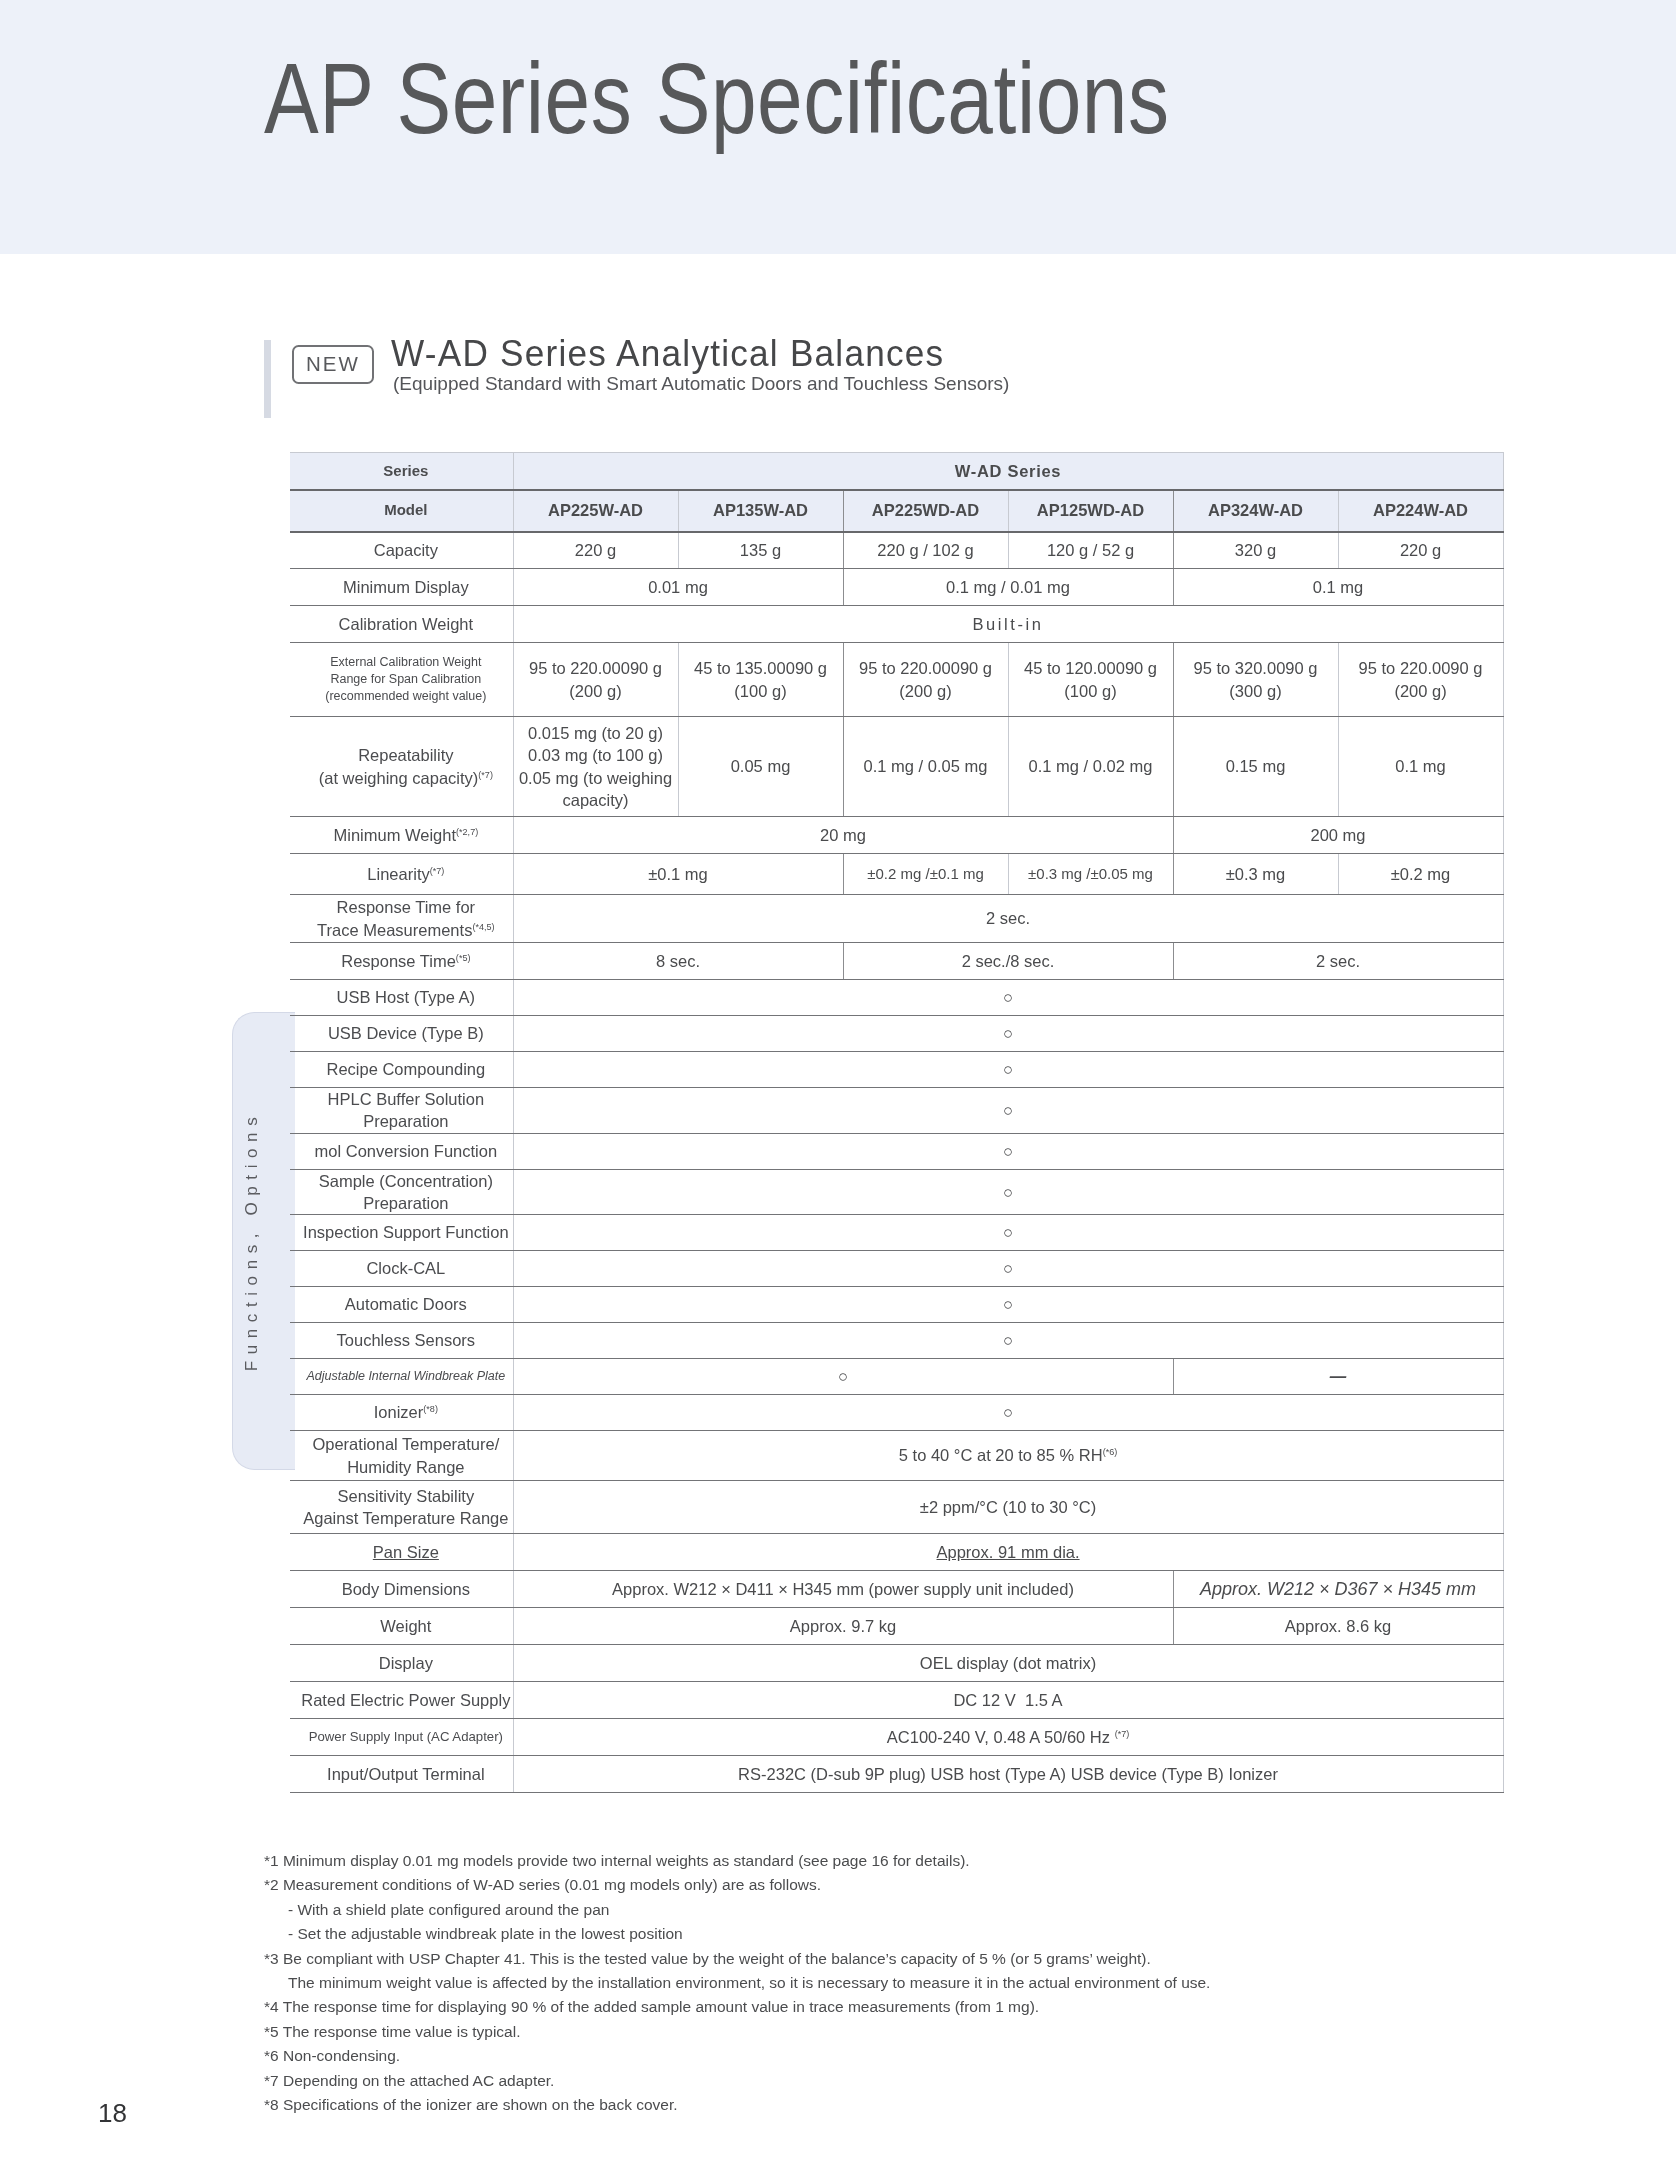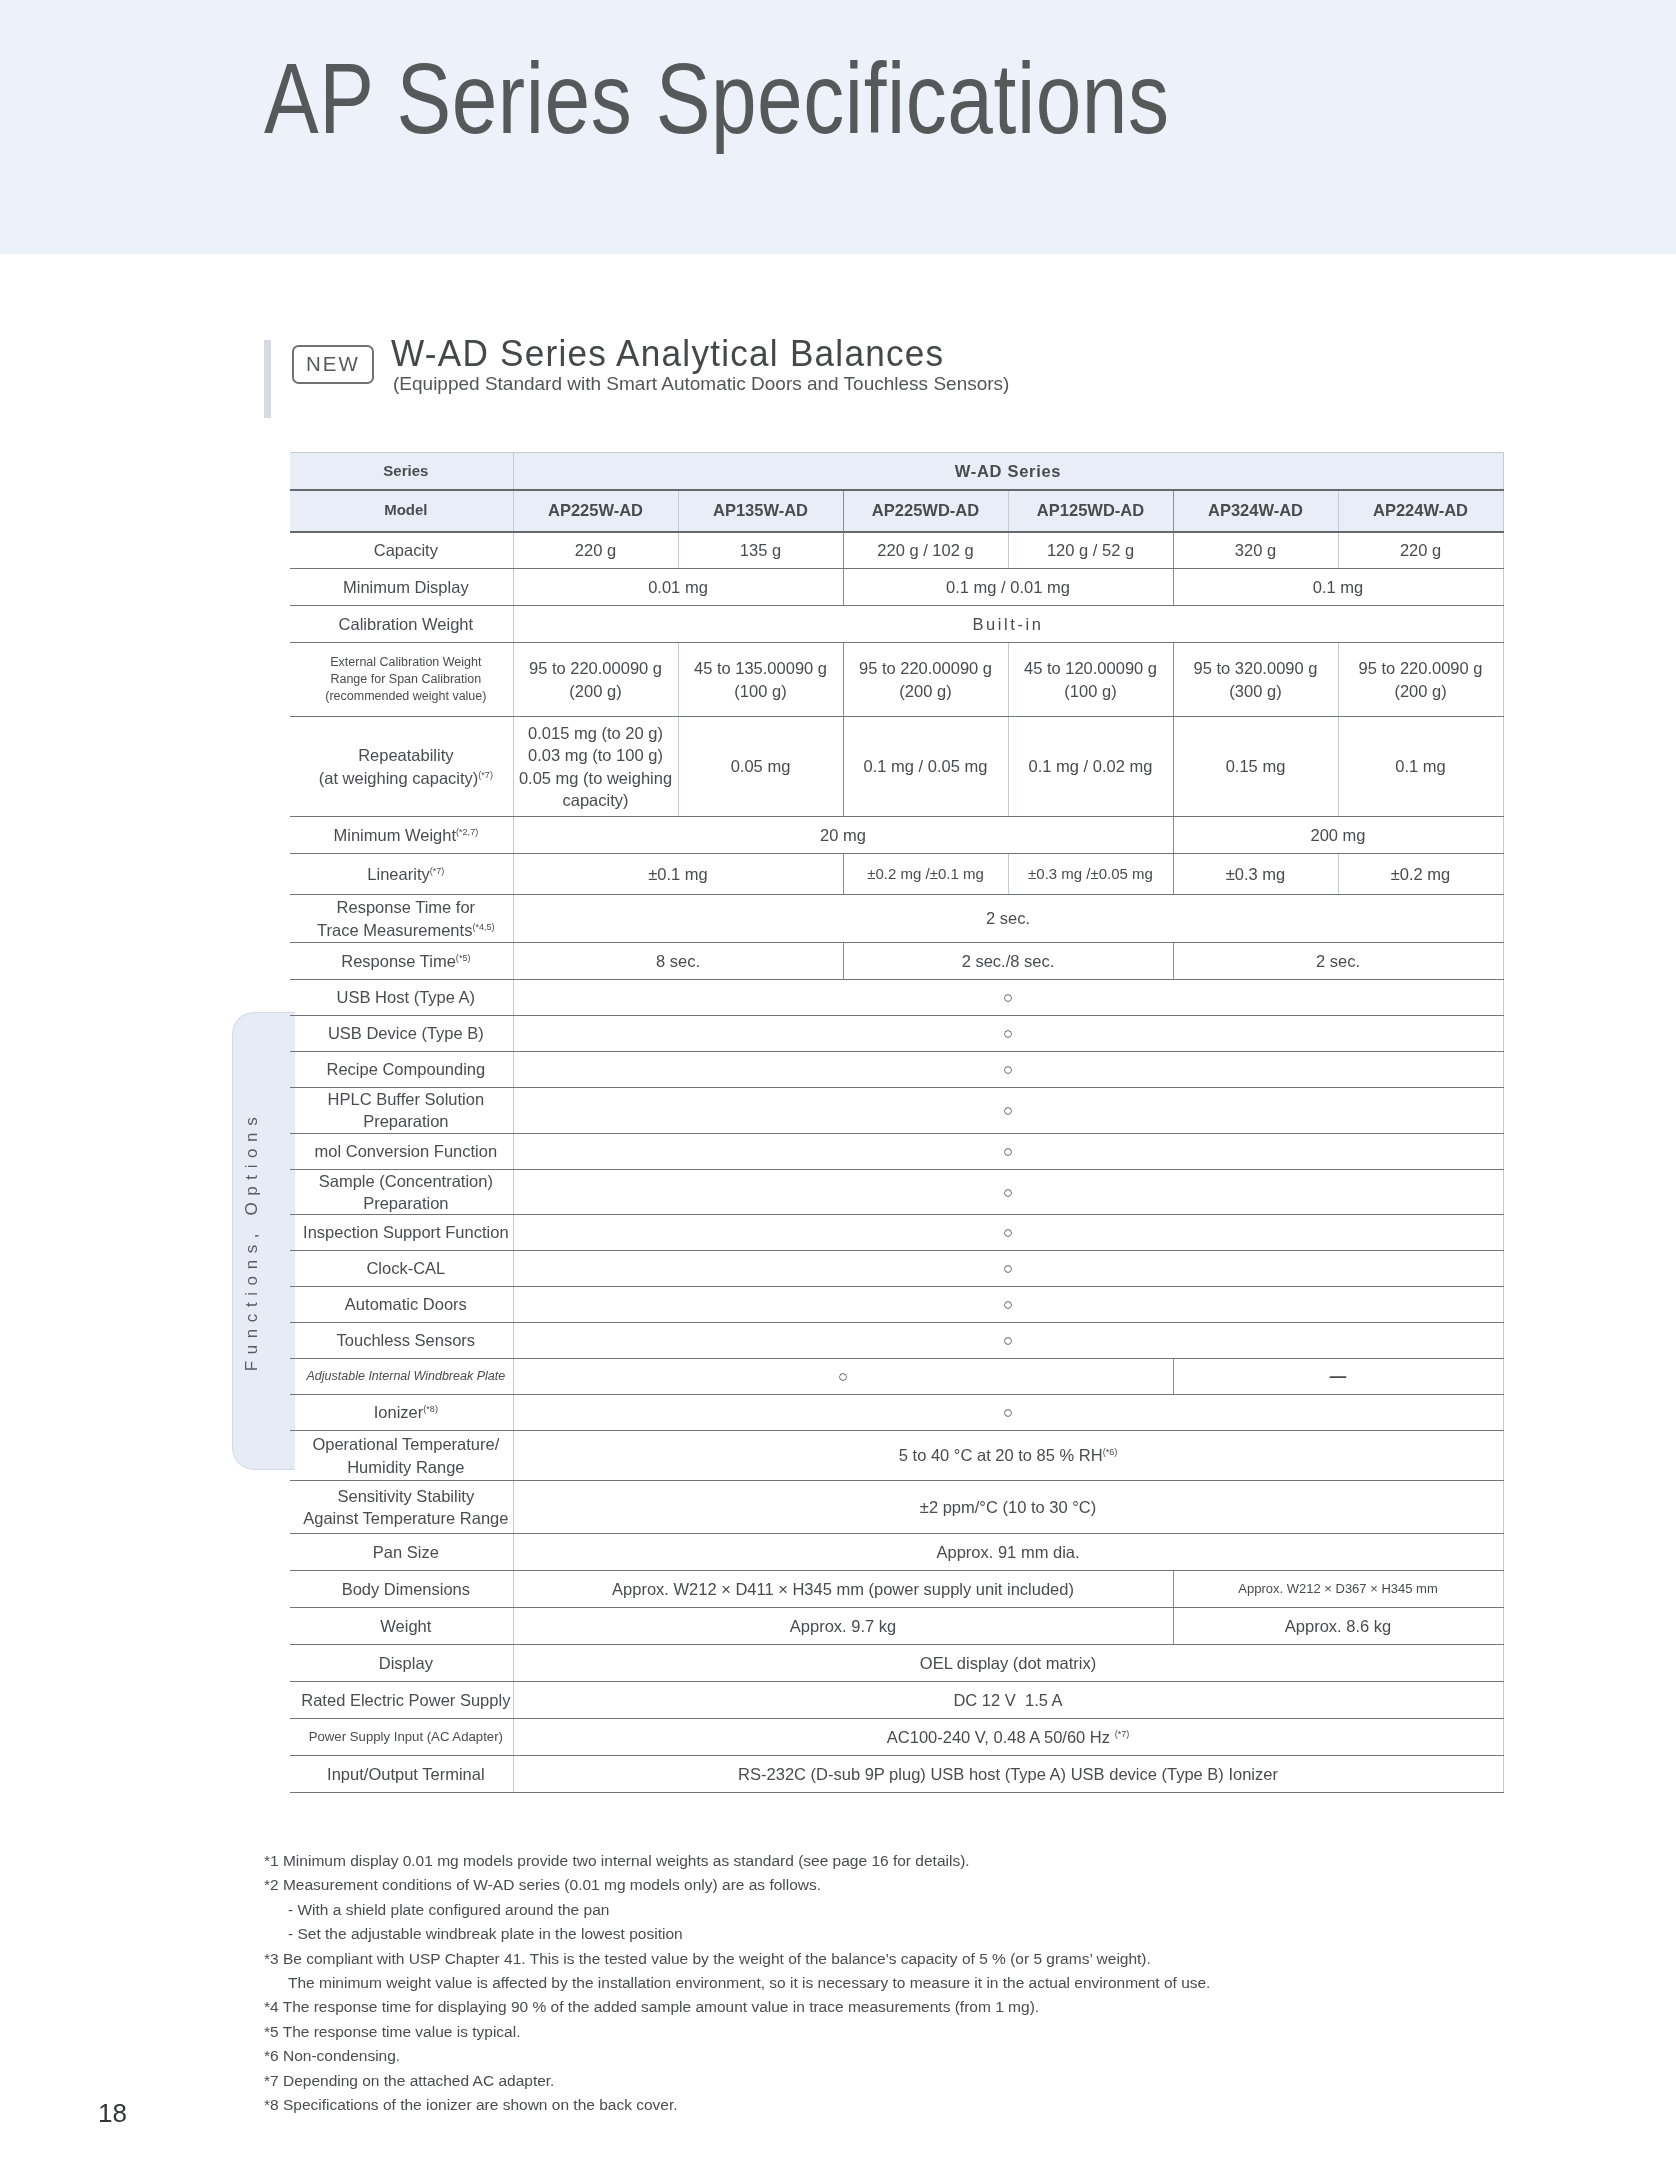--- a/index.html
+++ b/index.html
@@ -237,28 +237,28 @@
         <tr style="height: 50px;">
           <td class="lbl sep-l">Operational Temperature/
 Humidity Range</td>
           <td colspan="6" class="">5 to 40 °C at 20 to 85 % RH<sup>(*6)</sup></td>
         </tr>
         <tr style="height: 53px;">
           <td class="lbl sep-l">Sensitivity Stability
 Against Temperature Range</td>
           <td colspan="6" class="">±2 ppm/°C (10 to 30 °C)</td>
         </tr>
-        <tr style="height: 37px;">
+        <tr style="height: 37px; text-decoration: underline;">
           <td class="lbl sep-l">Pan Size</td>
           <td colspan="6" class="">Approx. 91 mm dia.</td>
         </tr>
         <tr style="height: 37px;">
           <td class="lbl sep-l">Body Dimensions</td>
           <td colspan="4" class="sep-d">Approx. W212 × D411 × H345 mm (power supply unit included)</td>
-          <td colspan="2" class="" style="font-size: 13px;">Approx. W212 × D367 × H345 mm</td>
+          <td colspan="2" class="" style="font-size: 18px; font-style: italic;">Approx. W212 × D367 × H345 mm</td>
         </tr>
         <tr style="height: 37px;">
           <td class="lbl sep-l">Weight</td>
           <td colspan="4" class="sep-d">Approx. 9.7 kg</td>
           <td colspan="2" class="">Approx. 8.6 kg</td>
         </tr>
         <tr style="height: 37px;">
           <td class="lbl sep-l">Display</td>
           <td colspan="6" class="">OEL display (dot matrix)</td>
         </tr>

